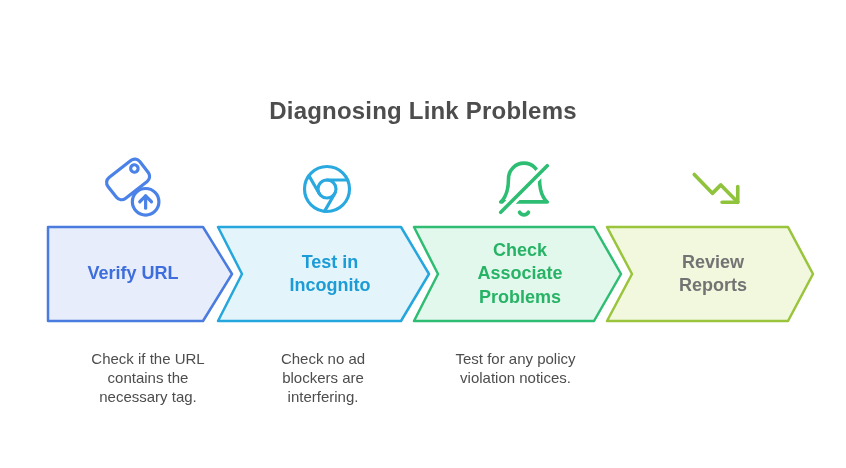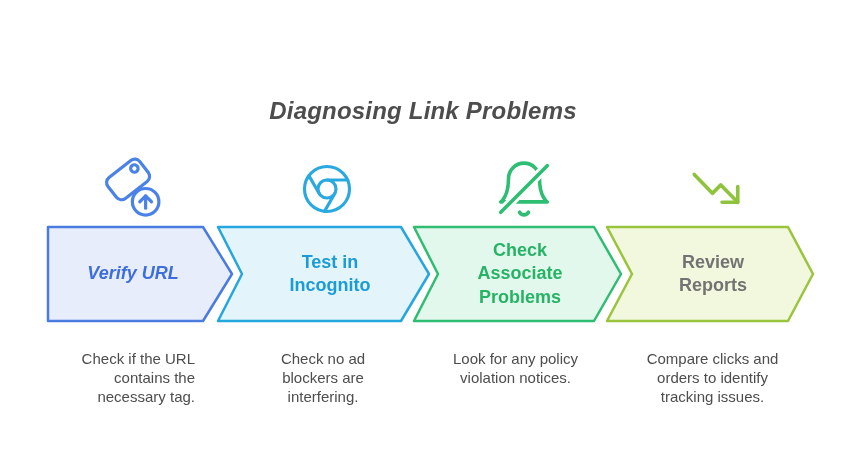--- a/index.html
+++ b/index.html
@@ -3,41 +3,41 @@
 <meta charset="utf-8">
 <style>
   html,body { margin:0; padding:0; background:#ffffff; }
   .canvas {
     position:relative; width:846px; height:468px; background:#ffffff;
     font-family:"Liberation Sans", sans-serif; overflow:hidden;
   }
   .page-title {
     position:absolute; top:97px; left:0; right:0;
     text-align:center; font-size:24px; font-weight:bold;
-    color:#4D4D4D; letter-spacing:0.2px;font-style:italic;
+    color:#4D4D4D; letter-spacing:0.2px;
   }
   .arrows-svg { position:absolute; top:0; left:0; width:846px; height:468px; }
   .arrows-svg polygon { stroke-width:2.5; stroke-linejoin:round; }
   .icon-wrap {
     position:absolute; top:155px; width:68px; height:68px;
     display:flex; align-items:center; justify-content:center;
   }
   .icon-wrap svg { display:block; }
   .step-label {
     position:absolute; top:227px; height:94px; width:116px;
     display:flex; align-items:center; justify-content:center;
     text-align:center; font-size:18px; font-weight:bold; line-height:1.3;
   }
   .step-desc {
     position:absolute; top:349px; text-align:center;
     font-size:15px; line-height:19px; color:#4D4D4D;
   }
   #icon-0 { left:101px; } #icon-1 { left:293px; } #icon-2 { left:490px; } #icon-3 { left:682px; }
   #label-0 { left:75px;  } #label-1 { left:272px; } #label-2 { left:462px; } #label-3 { left:655px; }
-  #desc-0 { left:65px;  width:130px;text-align:right; }
+  #desc-0 { left:83px;  width:130px; }
   #desc-1 { left:268px; width:110px; }
   #desc-2 { left:443px; width:145px; }
   #desc-3 { left:640px; width:145px; }
 </style>
 </head>
 <body>
 
 <div class="canvas">
 
   <div class="page-title" style="color: rgb(77, 77, 77);">Diagnosing Link Problems</div>
@@ -80,23 +80,22 @@
     </svg>
   </span>
 
   <span class="icon-wrap" id="icon-3" style="color: rgb(143, 195, 60);">
     <svg width="58" height="58" viewBox="0 0 24 24" fill="none" stroke="currentColor" stroke-width="1.5" stroke-linecap="round" stroke-linejoin="round">
       <polyline points="3,6 10.5,13.8 14,10.3 21,17.5"></polyline>
       <polyline points="21,11 21,17.5 14.5,17.5"></polyline>
     </svg>
   </span>
 
-  <div class="step-label" id="label-0" style="color: rgb(61, 110, 220); font-style: italic;">Verify URL</div>
+  <div class="step-label" id="label-0" style="color: rgb(61, 110, 220);">Verify URL</div>
   <div class="step-label" id="label-1" style="color: rgb(28, 156, 214);">Test in Incognito</div>
   <div class="step-label" id="label-2" style="color: rgb(39, 179, 102);">Check Associate Problems</div>
   <div class="step-label" id="label-3" style="color: #737373;">Review Reports</div>
 
   <div class="step-desc" id="desc-0" style="color: rgb(77, 77, 77);">Check if the URL contains the necessary tag.</div>
   <div class="step-desc" id="desc-1" style="color: rgb(77, 77, 77);">Check no ad blockers are interfering.</div>
-  <div class="step-desc" id="desc-2" style="color: rgb(77, 77, 77);">Look for any policy violation notices.</div>
-  <div class="step-desc" id="desc-3" style="color: rgb(77, 77, 77);">Compare clicks and orders to identify tracking issues.</div>
+  <div class="step-desc" id="desc-2" style="color: rgb(77, 77, 77);">Test for any policy violation notices.</div>
 
 </div>
 
 </body></html>

